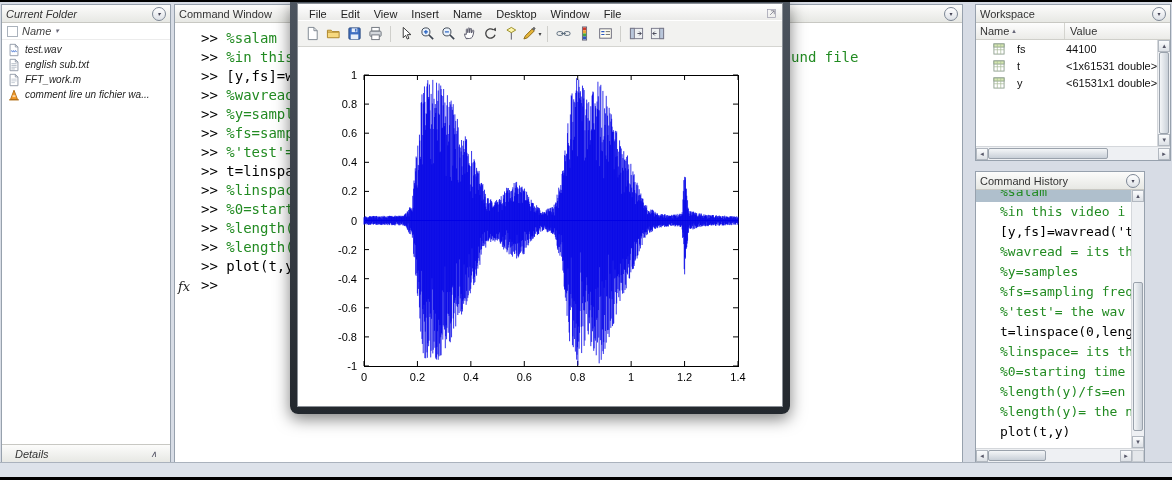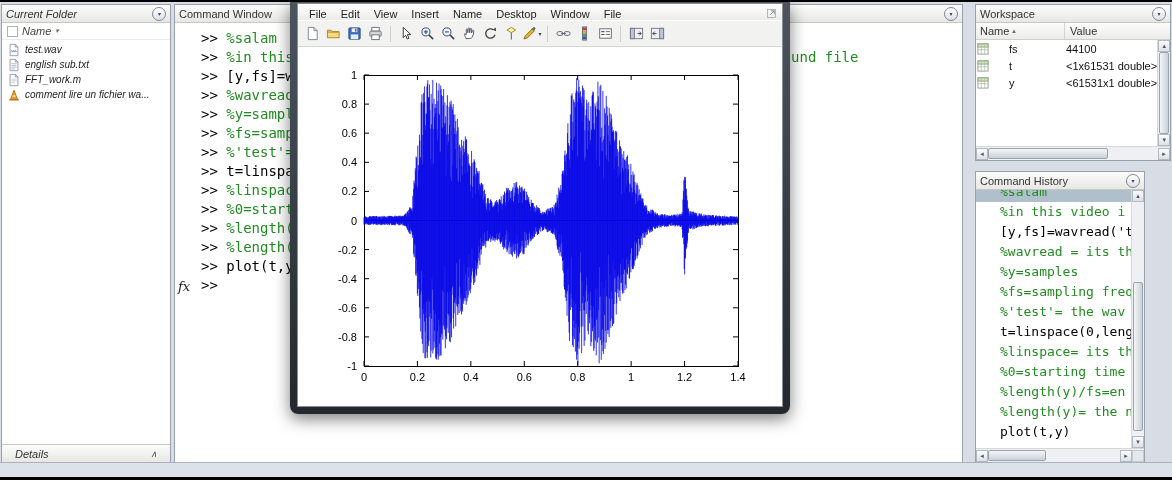--- a/index.html
+++ b/index.html
@@ -37,21 +37,21 @@
   .fx{position:absolute;left:-23px;top:1px;font-family:"DejaVu Serif",serif;font-style:italic;font-size:13px;color:#222;}
   
   .ws-panel{left:975px;top:2px;width:196px;height:157px;}
   .ws-colhead{height:16px;flex:0 0 16px;display:flex;font-size:11px;color:#333;background:linear-gradient(#fdfdfd,#ebebe8);
        border-bottom:1px solid #cfcfca;}
   .ws-colhead .c1{width:84px;padding-left:4px;border-right:1px solid #d4d4cf;display:flex;align-items:center;gap:3px;}
   .ws-colhead .c2{flex:1;padding-left:5px;display:flex;align-items:center;}
   .ws-body{flex:1;display:flex;overflow:hidden;}
   .ws-rows{flex:1;}
   .ws-row{height:17px;display:flex;align-items:center;font-size:11px;color:#111;}
-  .ws-row .name{width:84px;display:flex;align-items:center;gap:20px;padding-left:1px;box-sizing:border-box;}
+  .ws-row .name{width:84px;display:flex;align-items:center;gap:12px;padding-left:17px;box-sizing:border-box;}
   .ws-row .name svg{width:12px;height:12px;display:block;}
   .ws-row .val{flex:1;padding-left:6px;white-space:nowrap;overflow:hidden;}
   .vscroll{width:12px;flex:0 0 12px;background:#eef0f3;border-left:1px solid #d4d7db;display:flex;flex-direction:column;align-items:center;}
   .vtrack{flex:1;width:10px;position:relative;}
   .vthumb{position:absolute;left:0;width:10px;background:linear-gradient(90deg,#f4f6f8,#c9d0d8);border:1px solid #9aa2ac;border-radius:2px;box-sizing:border-box;}
   .hscroll{height:13px;flex:0 0 13px;background:#eef0f3;border-top:1px solid #d4d7db;display:flex;align-items:center;}
   .htrack{flex:1;height:11px;position:relative;}
   .hthumb{position:absolute;top:0;height:11px;background:linear-gradient(#f4f6f8,#c9d0d8);border:1px solid #9aa2ac;border-radius:2px;box-sizing:border-box;}
   .scroll-arrow{width:12px;height:12px;flex:0 0 12px;font-size:7px;display:flex;align-items:center;justify-content:center;color:#556;
        background:linear-gradient(#fbfcfd,#dde1e6);border:1px solid #b2b8c0;box-sizing:border-box;}

